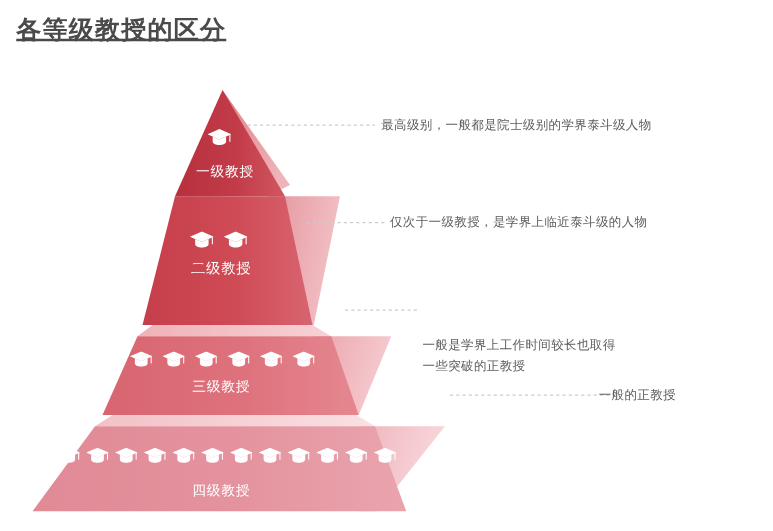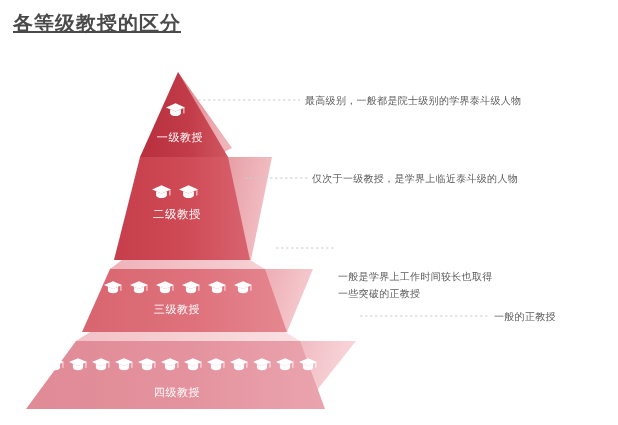--- a/index.html
+++ b/index.html
@@ -40,21 +40,21 @@
     position: absolute;
     font-size: 10px;
     color: #5c5c5c;
     line-height: 17px;
     white-space: pre-line;
     letter-spacing: 0.3px;
   }
   #annotation-0 { left: 305px; top: 92px; }
   #annotation-1 { left: 312px; top: 170px; text-align: center; }
   #annotation-2 { left: 338px; top: 228px; margin-top: 40px; }
-  #annotation-3 { left: 494px; top: 308px; }
+  #annotation-3 { left: 479px; top: 308px; }
 </style>
 </head>
 <body>
 
 <div id="page-title">各等级教授的区分</div>
 
 <svg id="pyramid-figure" viewBox="0 0 618 425" width="618" height="425" xmlns="http://www.w3.org/2000/svg">
 
   <defs>
 

